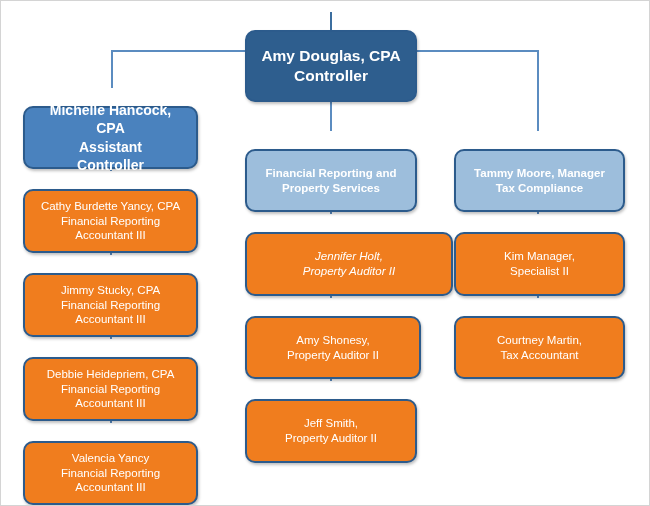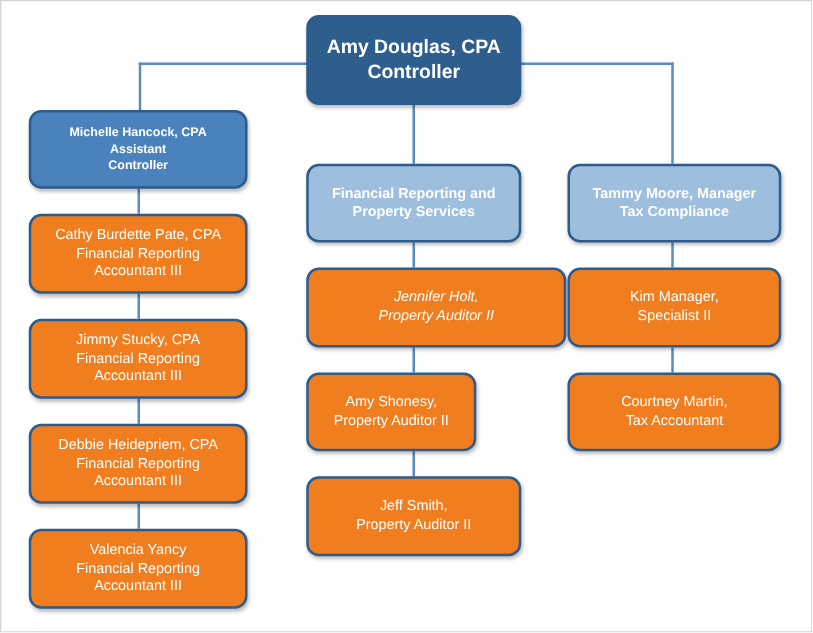--- a/index.html
+++ b/index.html
@@ -35,36 +35,37 @@
     border-radius: 10px;
     border: 2px solid #2C5B8C;
     display: flex;
     align-items: center;
     justify-content: center;
     text-align: center;
     color: #ffffff;
     z-index: 3;
     box-shadow: 1px 2px 3px rgba(0,0,0,0.25);
     padding: 2px 14px;
+    margin-top: 18px;
   }
   .node .lines {
     line-height: 1.30;
     width: 100%;
   }
   .node .ln { display: block; }
 
   .n-root {
     background: #2E5E8E;
     font-weight: bold;
     font-size: 15.5px;
   }
   .n-blue {
     background: #4A82BE;
     font-weight: bold;
-    font-size: 10px;
+    font-size: 14px;
   }
   .n-lightblue {
     background: #9DBEDC;
     font-weight: bold;
     font-size: 11.5px;
     color: #ffffff;
   }
   .n-orange {
     background: #F07D1E;
     font-weight: normal;
@@ -108,21 +109,21 @@
   <div class="node n-blue" style="left:22px; top:87px; width:175px; height:63px;">
     <span class="lines">
       <span class="ln">Michelle Hancock, CPA</span>
       <span class="ln">Assistant</span>
       <span class="ln">Controller</span>
     </span>
   </div>
 
   <div class="node n-orange" style="left:22px; top:170px; width:175px; height:64px;">
     <span class="lines">
-      <span class="ln">Cathy Burdette Pate, CPA</span>
+      <span class="ln">Cathy Burdette Yancy, CPA</span>
       <span class="ln">Financial Reporting</span>
       <span class="ln">Accountant III</span>
     </span>
   </div>
 
   <div class="node n-orange" style="left:22px; top:254px; width:175px; height:64px;">
     <span class="lines">
       <span class="ln">Jimmy Stucky, CPA</span>
       <span class="ln">Financial Reporting</span>
       <span class="ln">Accountant III</span>
@@ -152,21 +153,21 @@
     </span>
   </div>
 
   <div class="node n-orange" style="left:244px; top:213px; width:208px; height:64px;font-style:italic;">
     <span class="lines">
       <span class="ln">Jennifer Holt,</span>
       <span class="ln">Property Auditor II</span>
     </span>
   </div>
 
-  <div class="node n-orange" style="left:244px; top:297px; width:136px; height:63px;">
+  <div class="node n-orange" style="left:244px; top:297px; width:176px; height:63px;">
     <span class="lines">
       <span class="ln">Amy Shonesy,</span>
       <span class="ln">Property Auditor II</span>
     </span>
   </div>
 
   <div class="node n-orange" style="left:244px; top:380px; width:172px; height:64px;">
     <span class="lines">
       <span class="ln">Jeff Smith,</span>
       <span class="ln">Property Auditor II</span>

